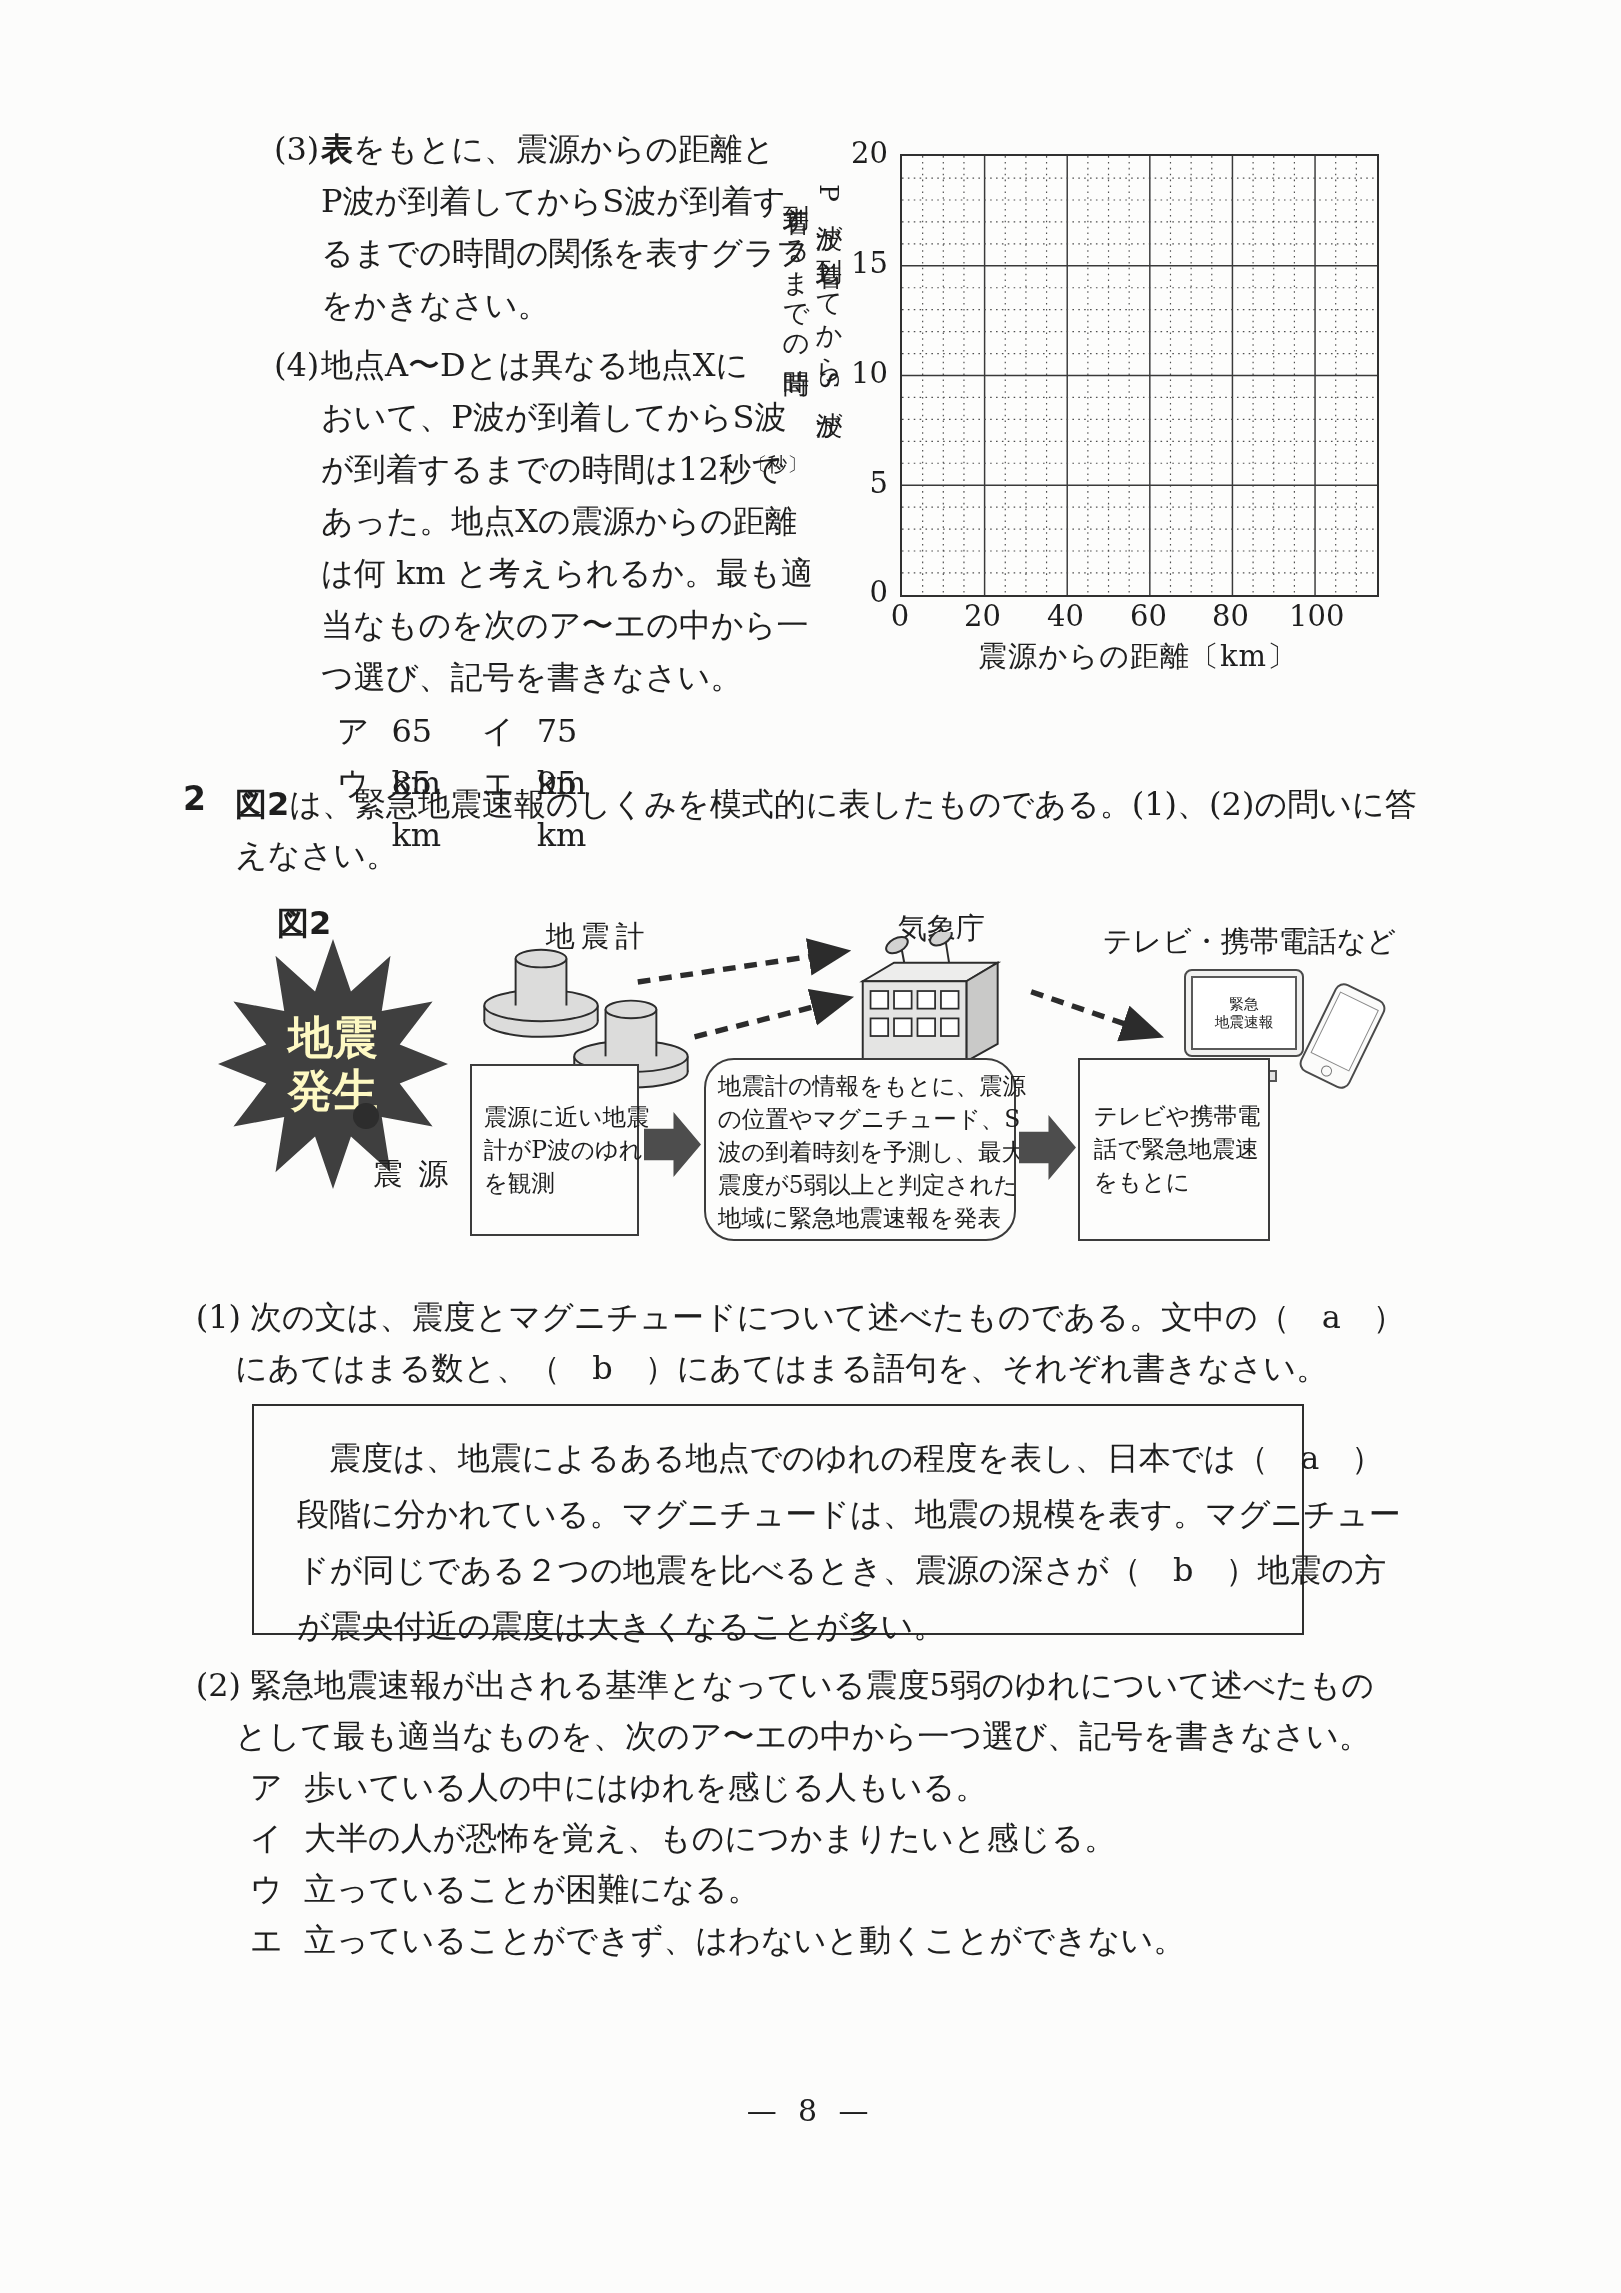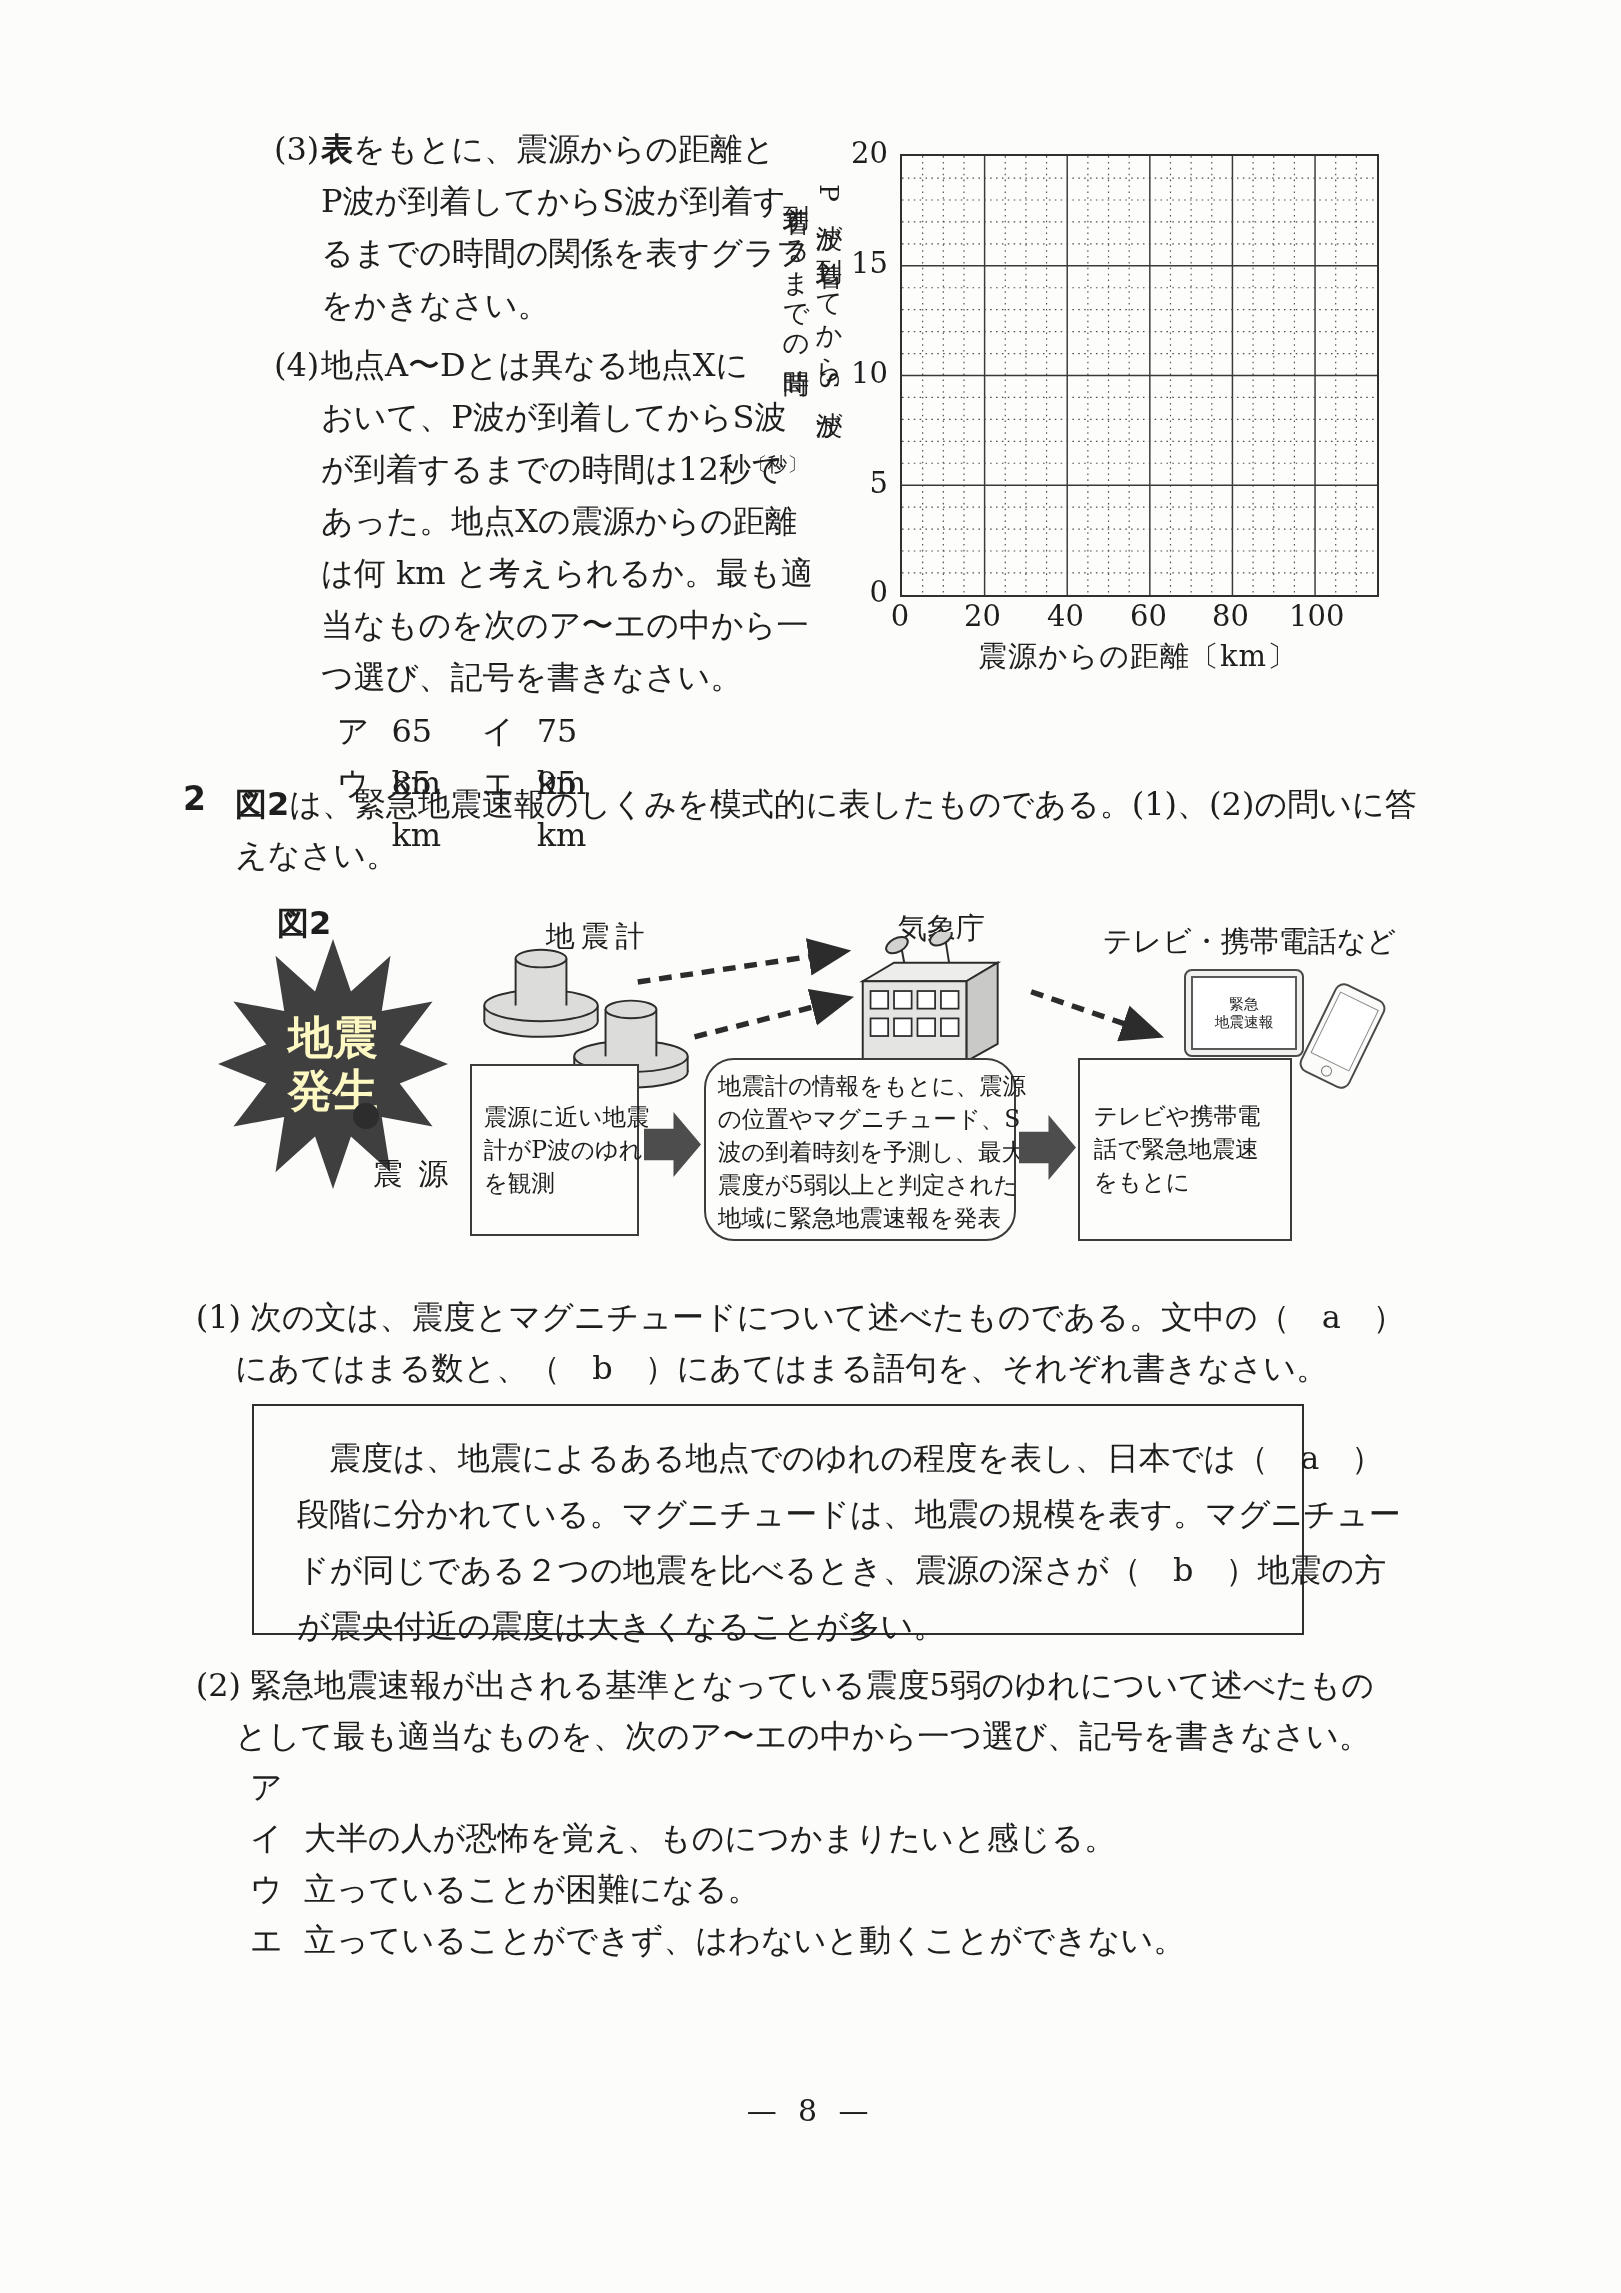--- a/index.html
+++ b/index.html
@@ -62,21 +62,21 @@
   .tvbase{position:absolute;left:1212px;top:173px;width:61px;height:7.8px;background:#e2e2e2;border:2px solid #555;}
   .phone{position:absolute;left:1315px;top:90px;width:51px;height:94px;border:2.9px solid #4a4a4a;
          border-radius:9.8px;background:#fbfbfa;transform:rotate(26deg);}
   .phscreen{position:absolute;left:3.9px;top:7.8px;right:3.9px;bottom:17.6px;border:1.5px solid #8a8a8a;background:#fff;}
   .phbtn{position:absolute;left:50%;bottom:2.9px;width:8.8px;height:8.8px;margin-left:-4.4px;border:1.5px solid #777;border-radius:50%;}
   .fbox{position:absolute;border:2px solid #3c3c3c;background:#fdfdfc;font-size:23.5px;}
   .fbox .bl{line-height:33px;white-space:nowrap;}
   .fbox1{left:470px;top:167px;width:169px;height:172px;display:flex;flex-direction:column;
          justify-content:center;padding-left:11.8px;box-sizing:border-box;}
   .fbox2{left:704px;top:161px;width:312px;height:183px;padding:9.8px 0 0 11.8px;box-sizing:border-box;border-radius:30px;}
-  .fbox3{left:1078px;top:161px;width:214px;height:183px;display:flex;flex-direction:column;
+  .fbox3{left:1078px;top:161px;width:192px;height:183px;display:flex;flex-direction:column;
          justify-content:center;padding-left:13.7px;box-sizing:border-box;}
   .flowarrow{position:absolute;}
 
   
   .subq{position:absolute;width:1304px;font-size:32px;}
   .subq .qn{position:absolute;left:12.7px;top:0;height:51px;line-height:51px;}
   .subq .line{height:51px;line-height:51px;}
   .subq .l1{margin-left:67px;}
   .subq .lc{margin-left:52px;}
   .sopt{margin-left:67px;display:flex;}
@@ -335,20 +335,21 @@
     <div class="line">ドが同じである２つの地震を比べるとき、震源の深さが（　b　）地震の方</div>
     <div class="line">が震央付近の震度は大きくなることが多い。</div>
   </div>
 
   <div class="subq" style="left:183px;top:1660px;">
     <span class="qn">(2)</span>
     <div class="line l1">緊急地震速報が出される基準となっている震度5弱のゆれについて述べたもの</div>
     <div class="line lc">として最も適当なものを、次のア〜エの中から一つ選び、記号を書きなさい。</div>
     <div class="line sopt">
         <span class="omark">ア</span>
+        <span>歩いている人の中にはゆれを感じる人もいる。</span>
       </div>
     <div class="line sopt">
         <span class="omark">イ</span>
         <span>大半の人が恐怖を覚え、ものにつかまりたいと感じる。</span>
       </div>
     <div class="line sopt">
         <span class="omark">ウ</span>
         <span>立っていることが困難になる。</span>
       </div>
     <div class="line sopt">

